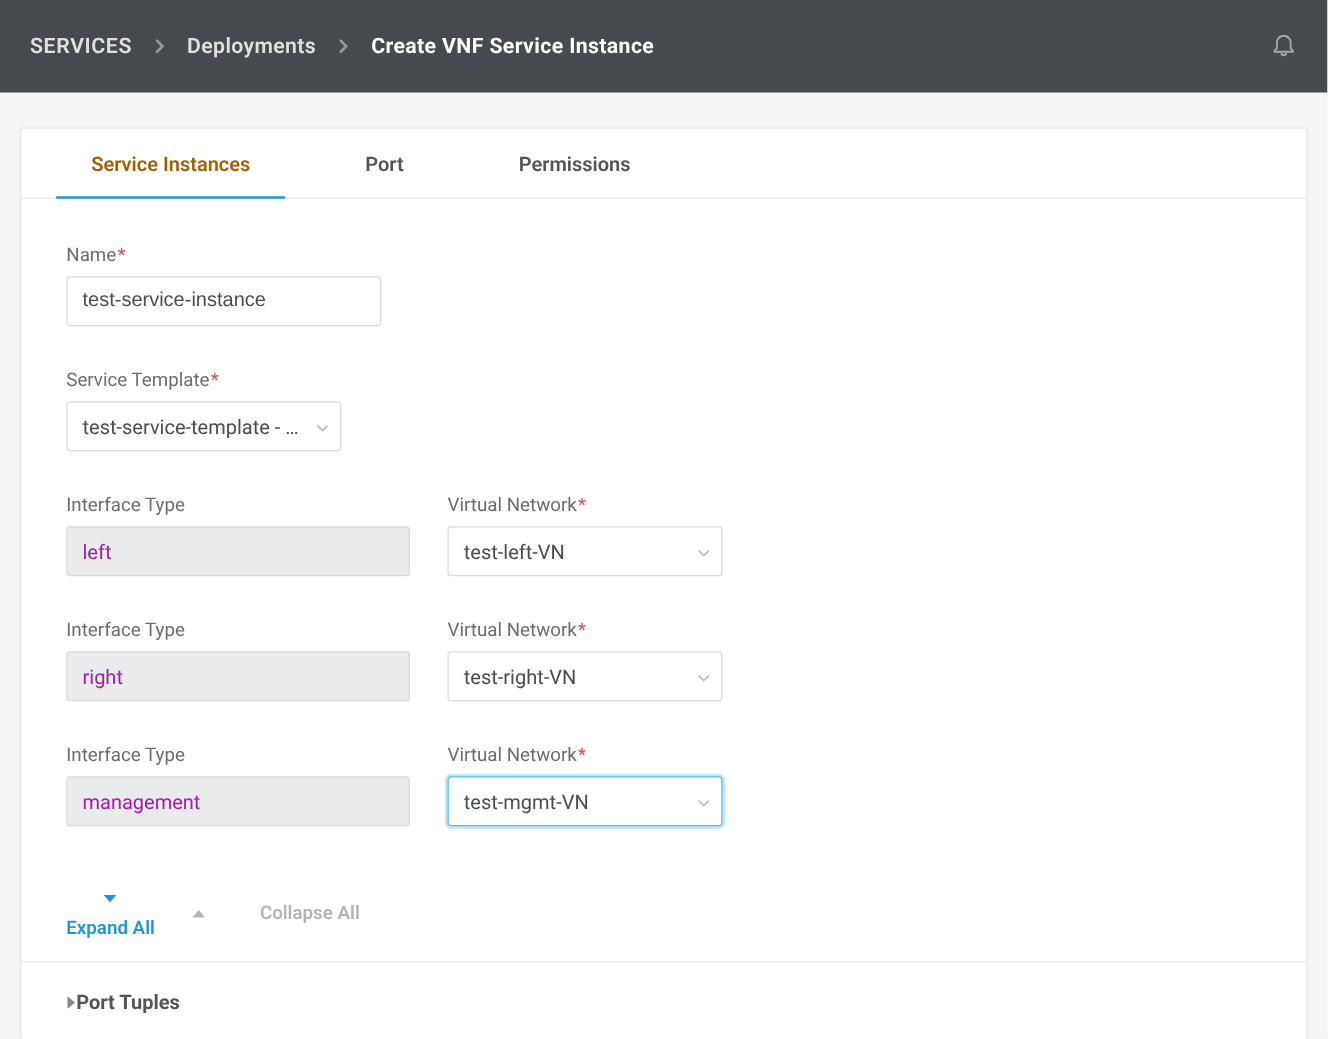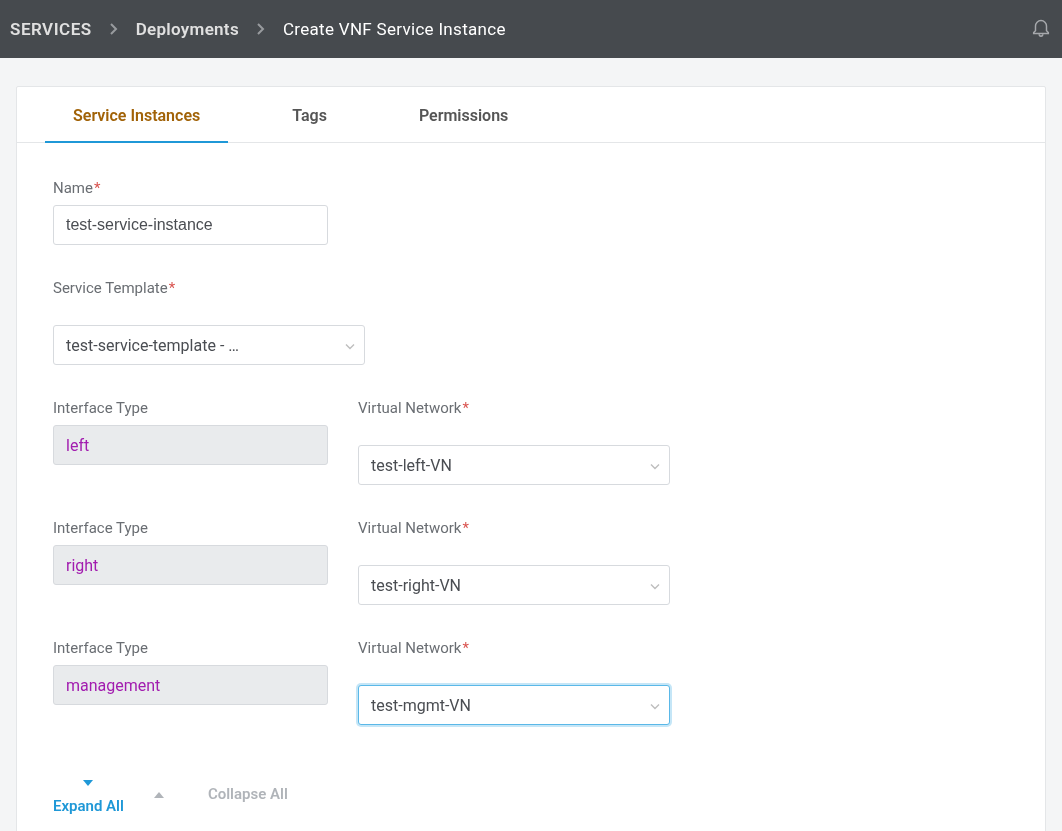--- a/index.html
+++ b/index.html
@@ -9,37 +9,37 @@
       color: #333;
       width: 1062px;
       height: 831px;
       overflow: hidden;
     }
     .header {
       background: #464a4e;
       color: #fff;
       display: flex;
       align-items: center;
-      height: 58px;
-      padding: 0 10px;
+      height: 74px;
+      padding: 0 24px;
     }
     .breadcrumb {
       display: flex;
       align-items: center;
       gap: 18px;
       flex: 1;
     }
     .breadcrumb-item {
       color: #e0e0e0;
       font-size: 17px;
       font-weight: 600;
       letter-spacing: 0.3px;
     }
     .breadcrumb-item.services { font-weight: 600; letter-spacing: 0.5px;}
-    .breadcrumb-item.current { color: #fff; font-weight: 400; }
+    .breadcrumb-item.current { color: #fff; font-weight: 700; }
     .breadcrumb-sep {
       opacity: 0.6;
     }
     .breadcrumb-sep svg { display:block; }
     .bell {
       opacity: 0.7;
     }
     .card {
       background: #fff;
       margin: 28px 16px 0 16px;
@@ -81,27 +81,26 @@
       margin-bottom: 8px;
     }
     .req { color: #d9534f; font-size:15px; margin-left:1px;}
     .text-input {
       height: 40px;
       border: 1px solid #d7dade;
       border-radius: 3px;
       padding: 0 12px;
       font-size: 16px;
       color: #4a4d52;
-      width: 275px;
+      width: 252px;
       background:#fff;
     }
     .select-wrap {
       position: relative;
-      width: 312px;
-      margin-top: 20px;
+      width: 220px;
     }
     .select-display {
       height: 40px;
       border: 1px solid #d7dade;
       border-radius: 3px;
       padding: 0 28px 0 12px;
       font-size: 16px;
       color: #4a4d52;
       background:#fff;
       display:flex;
@@ -211,21 +210,21 @@
       <path d="M18 16v-5a6 6 0 10-12 0v5l-2 2v1h16v-1l-2-2z"></path>
       <path d="M10 20a2 2 0 004 0"></path>
     </svg>
   </span>
 </div>
 
 <div class="card">
 
   <div class="tabs">
     <div class="tab active">Service Instances</div>
-    <div class="tab">Tags</div>
+    <div class="tab">Port</div>
     <div class="tab">Permissions</div>
   </div>
 
   <div class="form-area">
 
     <div class="form-row">
       <div class="field">
         <div class="label"><span>Name</span><span class="req">*</span></div>
         <input class="text-input" type="text" value="test-service-instance" style="">
       </div>

